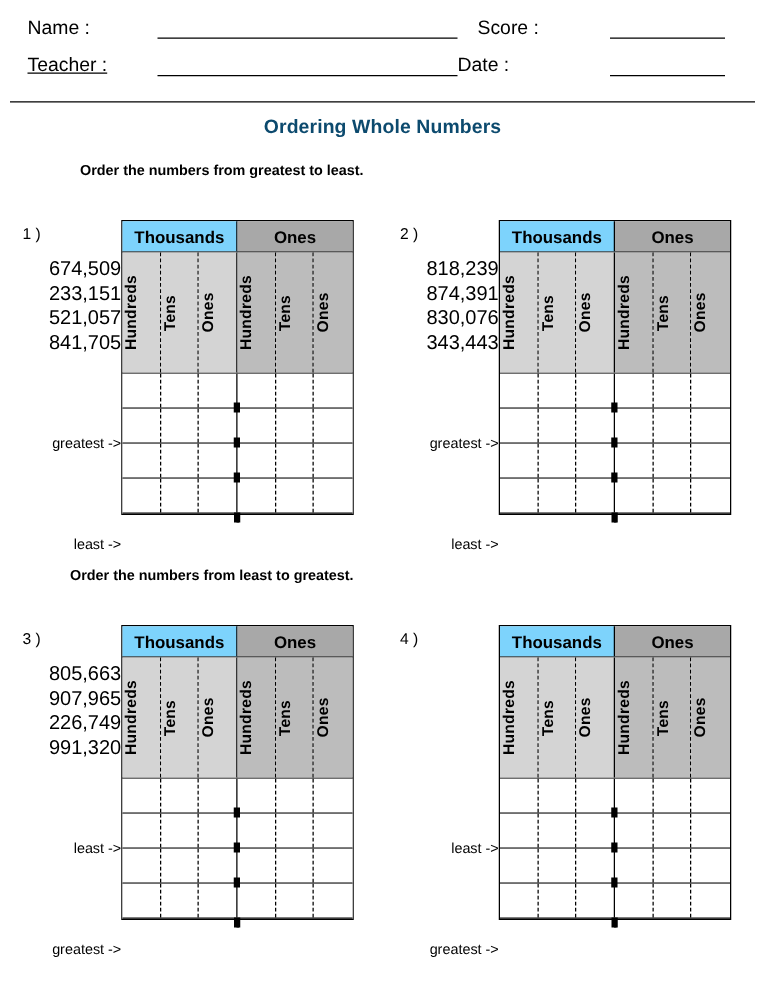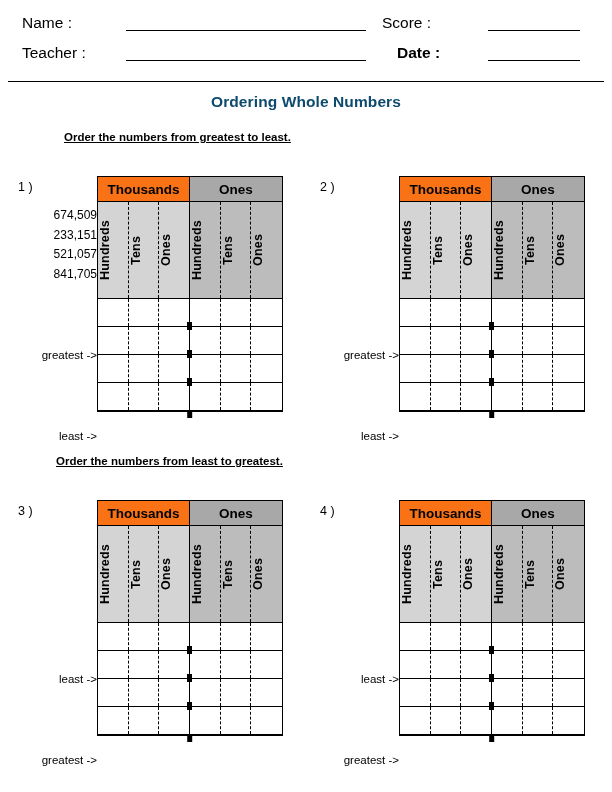--- a/index.html
+++ b/index.html
@@ -22,23 +22,23 @@
     left: 0; top: 0;
     width: 612px;
     height: 80px;
   }
 
   .hdr-label {
     font-size: 15.5px;
     white-space: nowrap;
   }
   .hdr-label.name    { position: absolute; left: 22px;  }
-  .hdr-label.teacher { position: absolute; left: 22px;  }
+  .hdr-label.teacher { position: absolute; left: 22px; text-decoration: underline;  }
   .hdr-label.score   { position: absolute; left: 382px; }
-  .hdr-label.date    { position: absolute; left: 397px; font-weight: bold; }
+  .hdr-label.date    { position: absolute; left: 366px; }
 
   .hdr-line {
     position: absolute;
     border-bottom: 1.3px solid #000;
     height: 0;
   }
   .hdr-line.long  { left: 126px; width: 240px; }
   .hdr-line.short { left: 488px; width: 92px;  }
   .hdr-line.r1 { top: 30px; }
   .hdr-line.r2 { top: 60px; }
@@ -63,21 +63,20 @@
     color: #0c4a6e;
     letter-spacing: 0.1px;
   }
 
   
   .instruction {
     position: absolute;
     font-size: 11.5px;
     font-weight: bold;
     white-space: nowrap;
-    text-decoration: underline;
   }
   #instruction-1 { left: 64px; top: 131px; }
   #instruction-2 { left: 56px; top: 455px; }
 
   
   .problem {
     position: absolute;
   }
   #problem-1 { left: 18px;  top: 176px; }
   #problem-2 { left: 320px; top: 176px; }
@@ -101,21 +100,21 @@
     height: 232px;
   }
   .num-list {
     position: absolute;
     left: 0;
     top: 30px;
     width: 79px;
     text-align: right;
   }
   .num-item {
-    font-size: 12px;
+    font-size: 16px;
     line-height: 19.5px;
     white-space: nowrap;
   }
   .side-label {
     position: absolute;
     width: 79px;
     text-align: right;
     font-size: 11.5px;
     white-space: nowrap;
     margin-top: 39px;
@@ -141,21 +140,21 @@
   .pv-group {
     flex: 1 1 50%;
     display: flex;
     align-items: center;
     justify-content: center;
     font-size: 13.5px;
     font-weight: bold;
     box-sizing: border-box;
   }
   .pv-group.thousands {
-    background: #f97316;
+    background: #7dd3fc;
     border-right: 1.6px solid #000;
   }
   .pv-group.ones {
     background: #a8a8a8;
   }
 
   .pv-placerow {
     display: flex;
     height: 96px;
     border-bottom: 1.6px solid #000;
@@ -335,20 +334,26 @@
     </div>
     <div class="pv-tail">
         <span class="comma"></span>
       </div>
   </div>
 </div>
 
 <div class="problem" id="problem-2">
   <div class="prob-number">2 )</div>
   <div class="prob-left">
+    <div class="num-list">
+      <div class="num-item">818,239</div>
+      <div class="num-item">874,391</div>
+      <div class="num-item">830,076</div>
+      <div class="num-item">343,443</div>
+    </div>
     <div class="side-label top">greatest -&gt;</div>
     <div class="side-label bottom">least -&gt;</div>
   </div>
   <div class="pv-table">
     <div class="pv-grouprow">
       <div class="pv-group thousands">Thousands</div>
       <div class="pv-group ones">Ones</div>
     </div>
     <div class="pv-placerow">
       <div class="pv-place grp-thousands dash-right">
@@ -410,20 +415,26 @@
     </div>
     <div class="pv-tail">
         <span class="comma"></span>
       </div>
   </div>
 </div>
 
 <div class="problem" id="problem-3">
   <div class="prob-number">3 )</div>
   <div class="prob-left">
+    <div class="num-list">
+      <div class="num-item">805,663</div>
+      <div class="num-item">907,965</div>
+      <div class="num-item">226,749</div>
+      <div class="num-item">991,320</div>
+    </div>
     <div class="side-label top">least -&gt;</div>
     <div class="side-label bottom">greatest -&gt;</div>
   </div>
   <div class="pv-table">
     <div class="pv-grouprow">
       <div class="pv-group thousands">Thousands</div>
       <div class="pv-group ones">Ones</div>
     </div>
     <div class="pv-placerow">
       <div class="pv-place grp-thousands dash-right">

